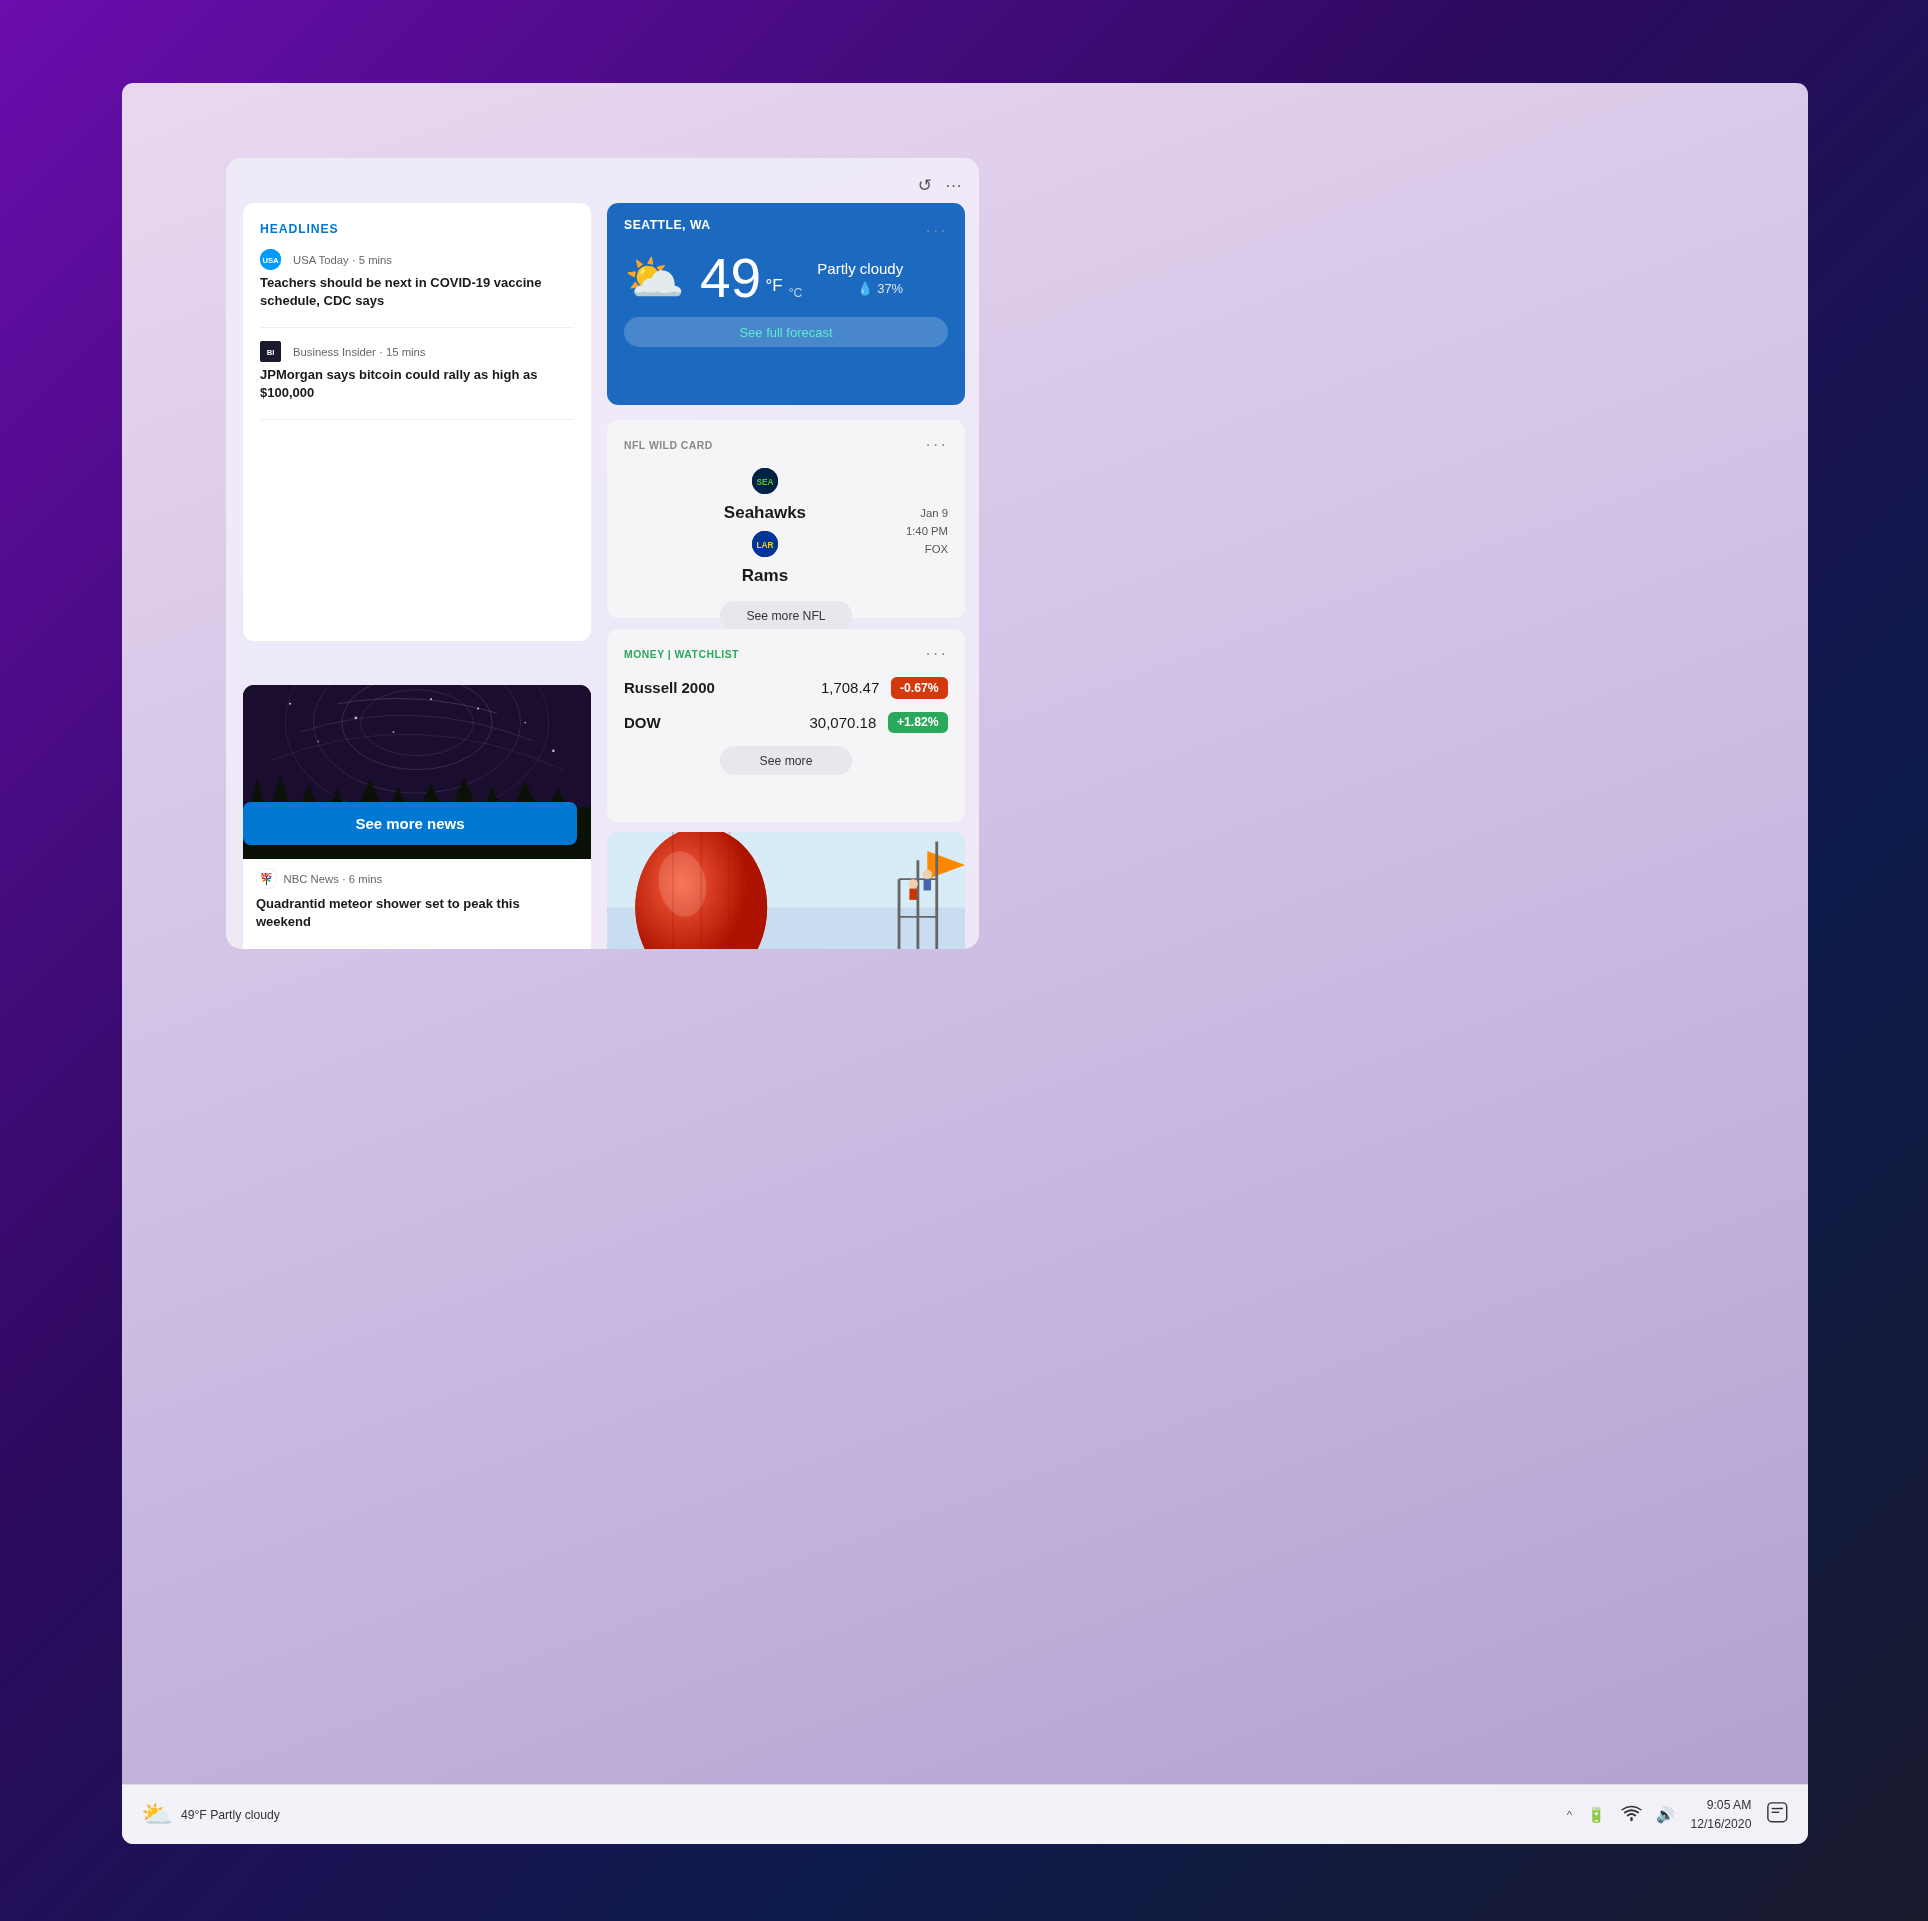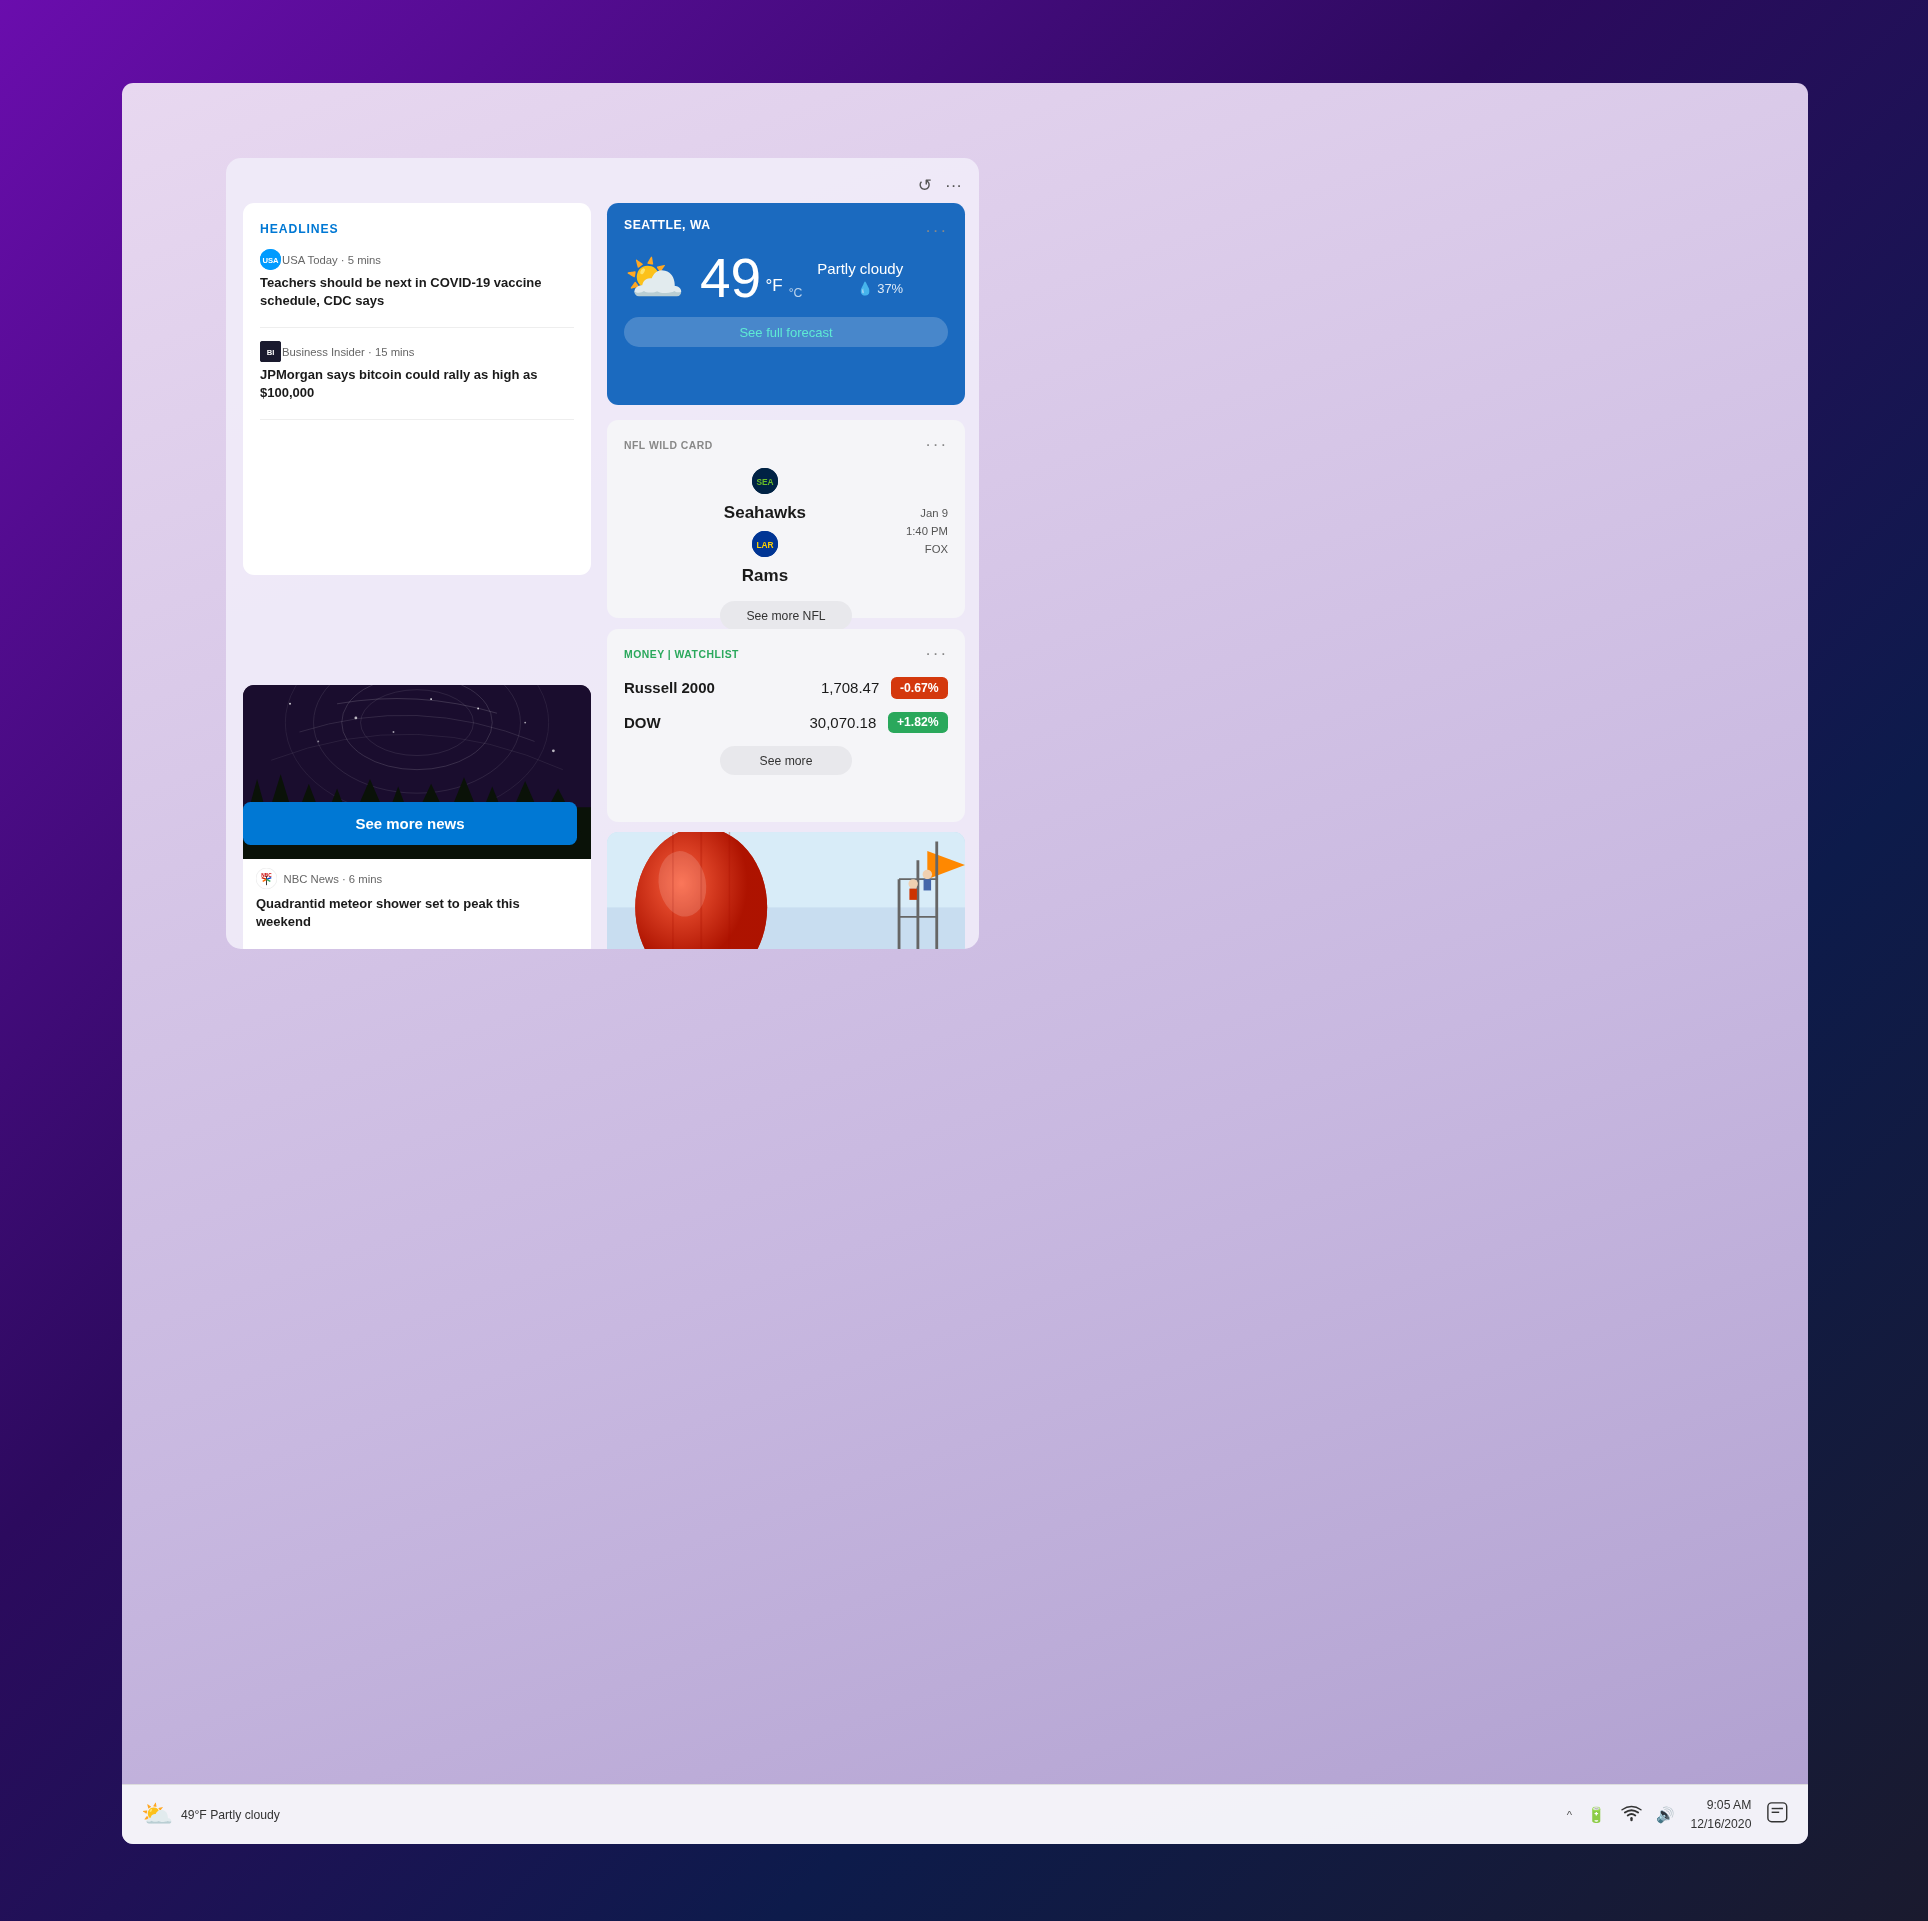--- a/index.html
+++ b/index.html
@@ -43,42 +43,42 @@
       padding: 0;
       overflow: hidden;
     }
 
     
     .card-headlines {
       position: absolute;
       top: 45px;
       left: 17px;
       width: 348px;
-      height: 372px;
+      height: 438px;
       background: #fff;
       border-radius: 11.3px;
       padding: 19px 17px;
     }
 
     .card-headlines .card-title {
       color: #0078d4;
       font-size: 12.2px;
       font-weight: 700;
       letter-spacing: 0.9px;
       margin-bottom: 13px;
     }
 
     .news-item {
       margin-bottom: 17px;
     }
 
     .news-source {
       display: flex;
       align-items: center;
-      gap: 1px;
+      gap: 12px;
       margin-bottom: 3.8px;
     }
 
     .source-logo {
       width: 21px;
       height: 21px;
       border-radius: 50%;
       display: flex;
       align-items: center;
       justify-content: center;

